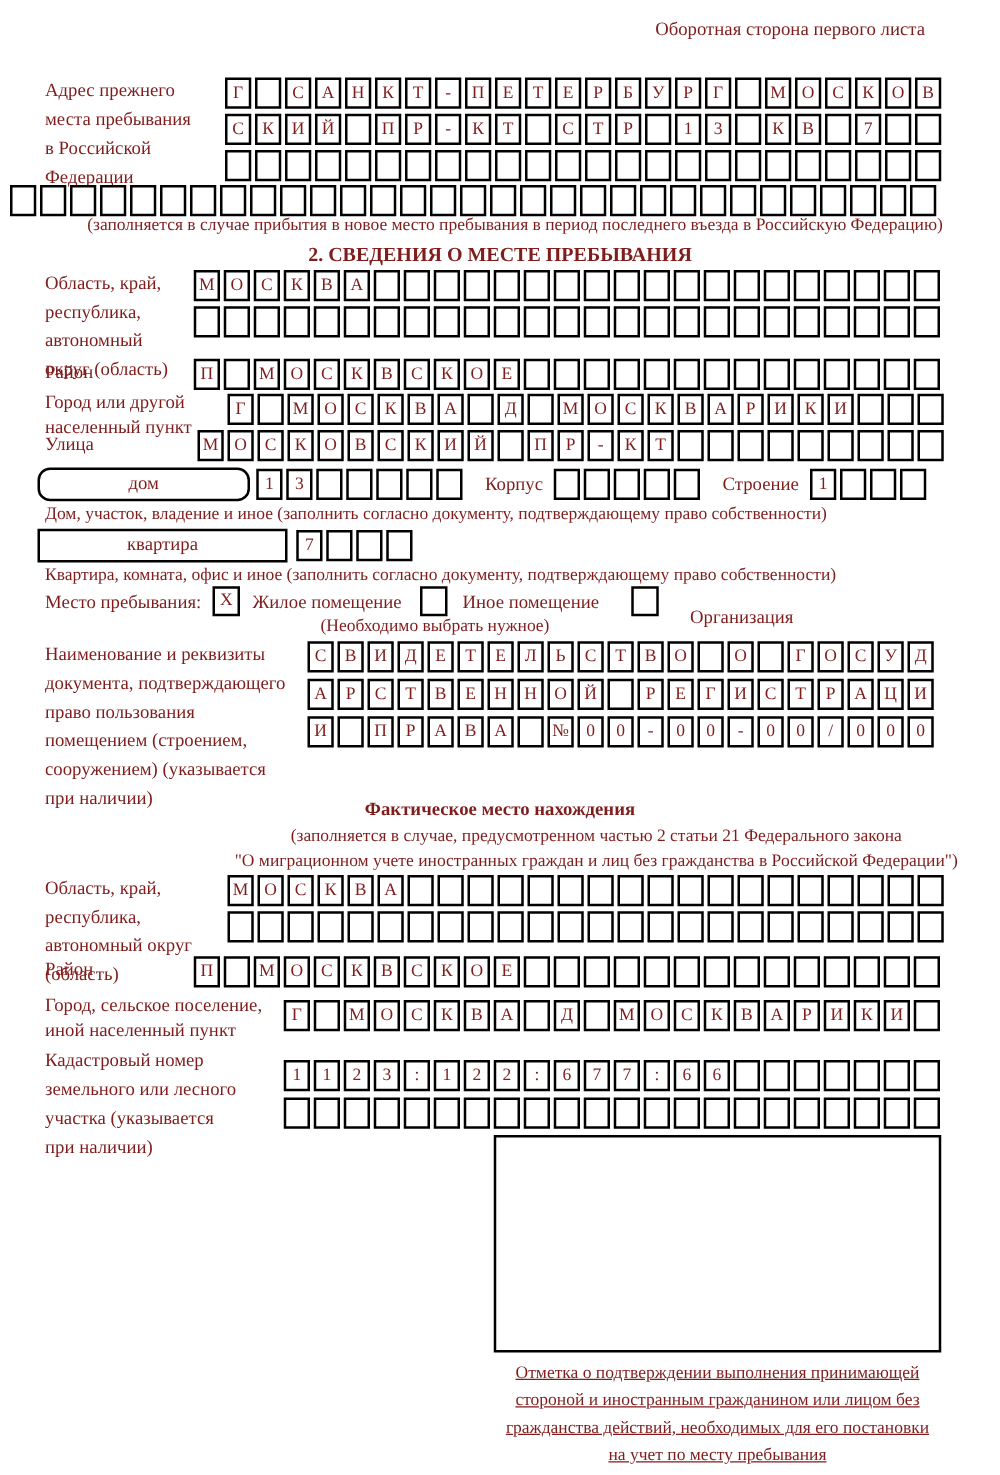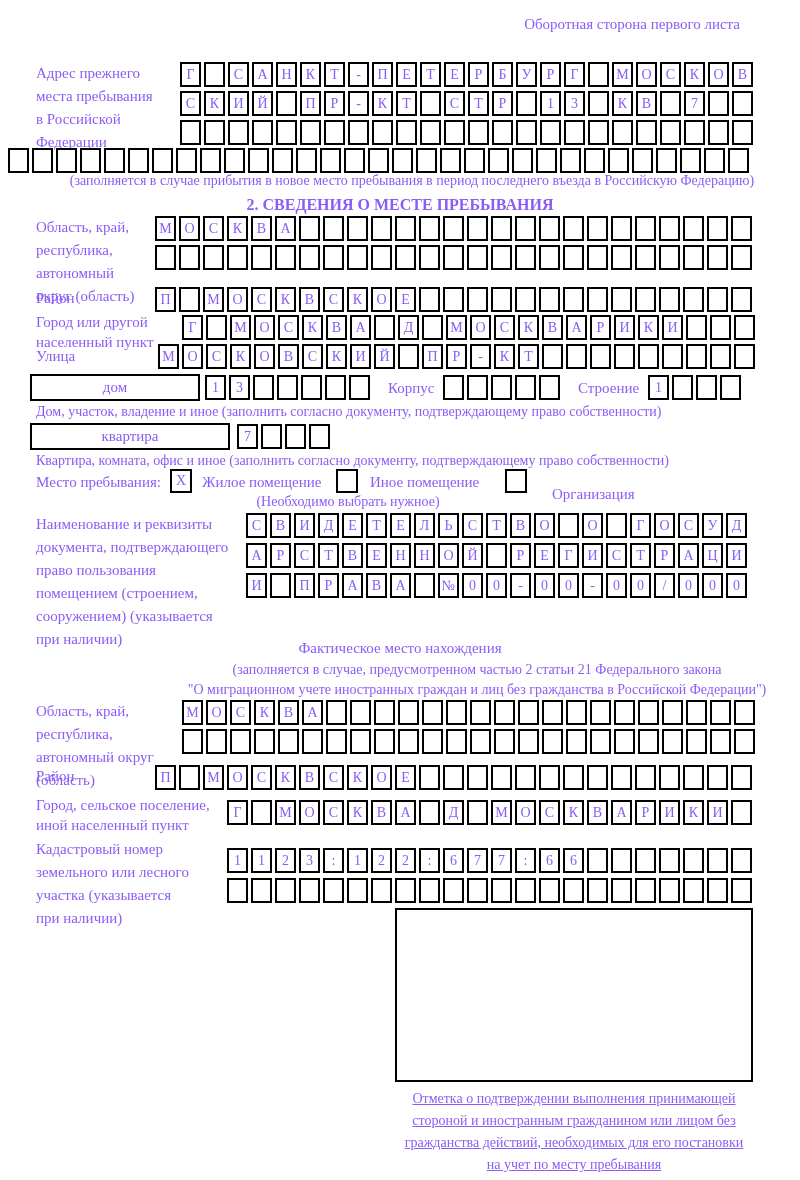--- a/index.html
+++ b/index.html
@@ -1,17 +1,17 @@
 <!DOCTYPE html>
 <html><head>
 <meta charset="utf-8">
 <style>
   html,body{margin:0;padding:0;background:#fff;}
   #page{
-    position:relative;width:800px;height:1180px;background:#fff;color:#8b5cf6;
+    position:relative;width:800px;height:1180px;background:#fff;color:#7f1d1d;
     font-family:"Liberation Serif", serif;overflow:hidden;
   }
   .abs{position:absolute;}
   .label{font-size:15px;line-height:23px;white-space:nowrap;}
   .label.lh20{line-height:20px;}
   .cells{display:flex;gap:3px;}
   .cell{
     box-sizing:border-box;width:21px;height:25px;border:2px solid #000;
     display:flex;align-items:center;justify-content:center;
     font-size:14px;font-family:"Liberation Serif", serif;flex:0 0 auto;
@@ -21,21 +21,21 @@
     box-sizing:border-box;border:2px solid #000;height:27px;
     display:flex;align-items:center;justify-content:center;font-size:15px;background:#fff;
   }
   .checkbox{
     box-sizing:border-box;width:22px;height:24px;border:2px solid #000;
     display:flex;align-items:center;justify-content:center;font-size:14px;background:#fff;
   }
   .note{font-size:14px;text-align:center;white-space:nowrap;padding-left:12px;}
   .smallnote{font-size:14px;white-space:nowrap;}
   .sect-title{font-size:16px;font-weight:bold;text-align:center;white-space:nowrap;}
-  .sub-title{font-size:15px;font-weight:normal;text-align:center;white-space:nowrap;}
+  .sub-title{font-size:15px;font-weight:bold;text-align:center;white-space:nowrap;}
   .corner{font-size:15px;white-space:nowrap;}
   .stampbox{box-sizing:border-box;border:2px solid #000;background:#fff;}
   .caption{font-size:14px;text-align:center;line-height:22px;text-decoration:underline;}
 </style>
 </head>
 <body>
 
 <div id="page">
 
   <div class="abs corner" style="top:16px;right:60px;">Оборотная сторона первого листа</div>
@@ -304,21 +304,21 @@
       <span class="cell"></span>
       <span class="cell"></span>
       <span class="cell"></span>
       <span class="cell"></span>
       <span class="cell"></span>
       <span class="cell"></span>
       <span class="cell"></span>
       <span class="cell"></span>
     </div>
 
-  <div class="abs bigbox" style="left:30px;top:374px;width:170px;">дом</div>
+  <div class="abs bigbox" style="left:30px;top:374px;width:170px;border-radius:10px;">дом</div>
   <div class="abs cells" style="left:205px;top:375px;">
       <span class="cell">1</span>
       <span class="cell">3</span>
       <span class="cell"></span>
       <span class="cell"></span>
       <span class="cell"></span>
       <span class="cell"></span>
       <span class="cell"></span>
     </div>
   <div class="abs label" style="left:388px;top:377px;">Корпус</div>

